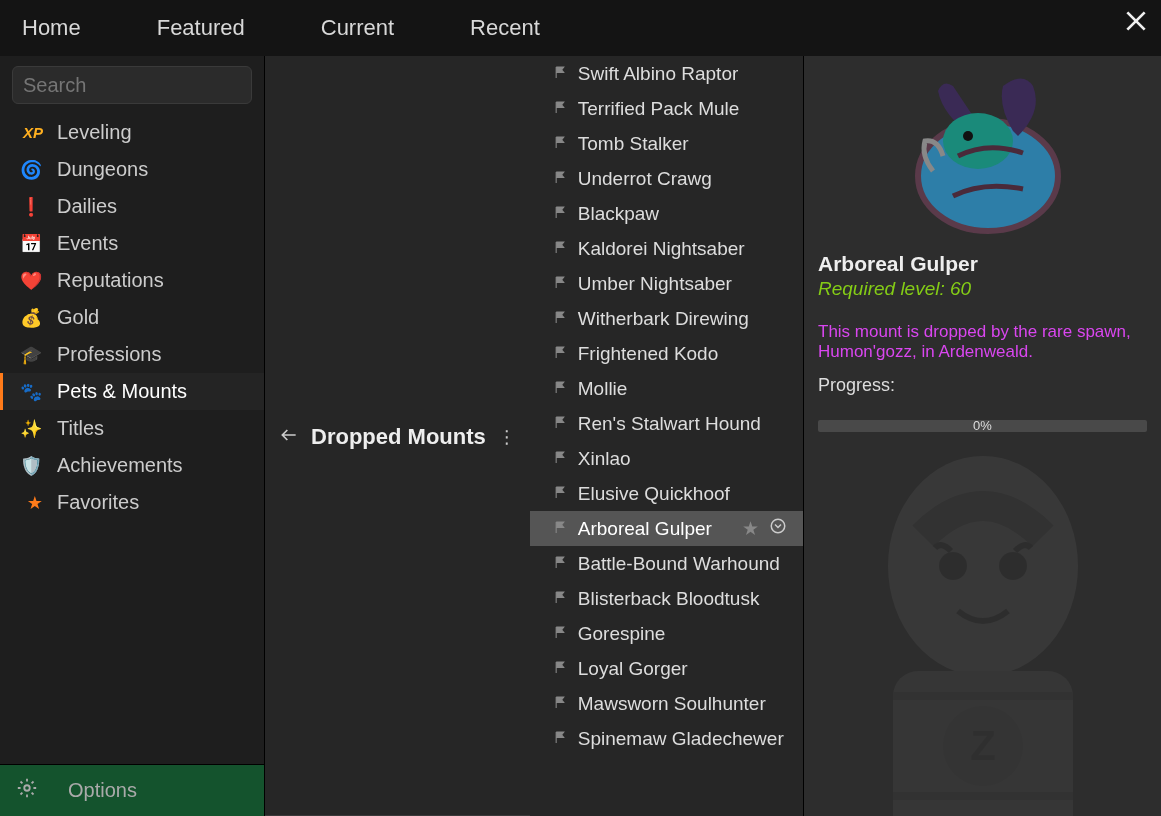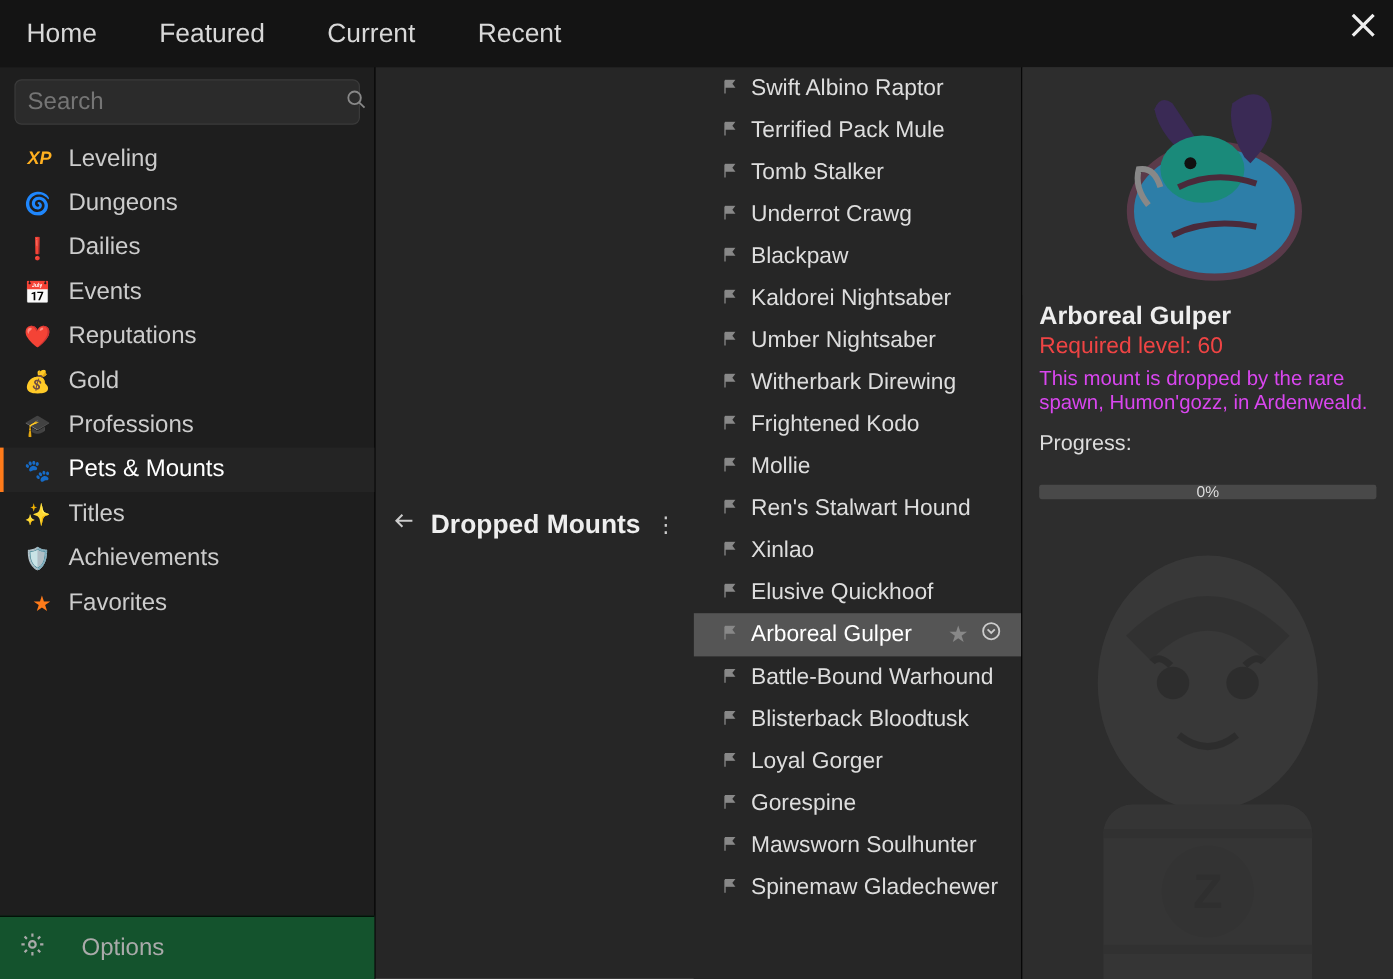--- a/index.html
+++ b/index.html
@@ -9,37 +9,37 @@
   font-family:"Segoe UI",Arial,sans-serif;
   color:#ddd;
   overflow:hidden;
   position:relative;
 }
 .topbar {
   height:56px;
   display:flex;
   align-items:center;
   padding:0 22px;
-  gap:52px;
+  gap:76px;
   background:#141414;
 }
 .topbar .tab { color:#d8d8d8; font-size:22px; cursor:pointer; }
 .close-x {
   position:absolute;
   top:8px; right:12px;
   color:#eee;
   cursor:pointer;
 }
 .close-x svg { width:26px; height:26px; }
 .main {
   display:flex;
   height:calc(816px - 56px);
 }
 .sidebar {
-  width:313px;
+  width:265px;
   background:#1e1e1e;
   display:flex;
   flex-direction:column;
   border-right:1px solid #000;
 }
 .search-wrap {
   padding:10px 12px 6px 12px;
 }
 .search {
   display:flex; align-items:center;
@@ -125,21 +125,21 @@
   overflow:hidden;
 }
 .detail .portrait {
   height:190px;
   display:flex; align-items:center; justify-content:center;
   background:#2d2d2d;
 }
 .portrait svg { width:200px; height:180px; }
 .detail-body { padding:6px 14px 0 14px; }
 .detail-body h3 { font-size:21px; font-weight:700; color:#eee; margin-bottom:2px; }
-.req { color:#ef4444; font-size:19px; margin-bottom:6px; }
+.req { color:#84cc16; font-size:19px; margin-bottom:22px;font-style:italic; }
 .desc { color:#d946ef; font-size:17px; line-height:1.2; margin-bottom:12px; }
 .prog-label { font-size:18px; color:#ddd; margin-bottom:24px; }
 .prog-bar {
   height:12px; background:#494949; border-radius:2px;
   position:relative; margin-bottom:6px;
 }
 .prog-text {
   position:absolute; left:0; right:0; top:-2px;
   text-align:center; font-size:13px; color:#ddd;
 }
@@ -346,27 +346,27 @@
         <div class="mount-row">
           <span class="flag"><svg width="13" height="13" viewBox="0 0 12 12">
               <path d="M2 1v10M2 1h7l-2 2.5 2 2.5H2" fill="#888" stroke="#888" stroke-width="1"></path>
             </svg></span>
           <span class="label">Blisterback Bloodtusk</span>
         </div>
         <div class="mount-row">
           <span class="flag"><svg width="13" height="13" viewBox="0 0 12 12">
               <path d="M2 1v10M2 1h7l-2 2.5 2 2.5H2" fill="#888" stroke="#888" stroke-width="1"></path>
             </svg></span>
+          <span class="label">Gorespine</span>
+        </div>
+        <div class="mount-row">
+          <span class="flag"><svg width="13" height="13" viewBox="0 0 12 12">
+              <path d="M2 1v10M2 1h7l-2 2.5 2 2.5H2" fill="#888" stroke="#888" stroke-width="1"></path>
+            </svg></span>
           <span class="label">Loyal Gorger</span>
-        </div>
-        <div class="mount-row">
-          <span class="flag"><svg width="13" height="13" viewBox="0 0 12 12">
-              <path d="M2 1v10M2 1h7l-2 2.5 2 2.5H2" fill="#888" stroke="#888" stroke-width="1"></path>
-            </svg></span>
-          <span class="label">Gorespine</span>
         </div>
         <div class="mount-row">
           <span class="flag"><svg width="13" height="13" viewBox="0 0 12 12">
               <path d="M2 1v10M2 1h7l-2 2.5 2 2.5H2" fill="#888" stroke="#888" stroke-width="1"></path>
             </svg></span>
           <span class="label">Mawsworn Soulhunter</span>
         </div>
         <div class="mount-row">
           <span class="flag"><svg width="13" height="13" viewBox="0 0 12 12">
               <path d="M2 1v10M2 1h7l-2 2.5 2 2.5H2" fill="#888" stroke="#888" stroke-width="1"></path>

